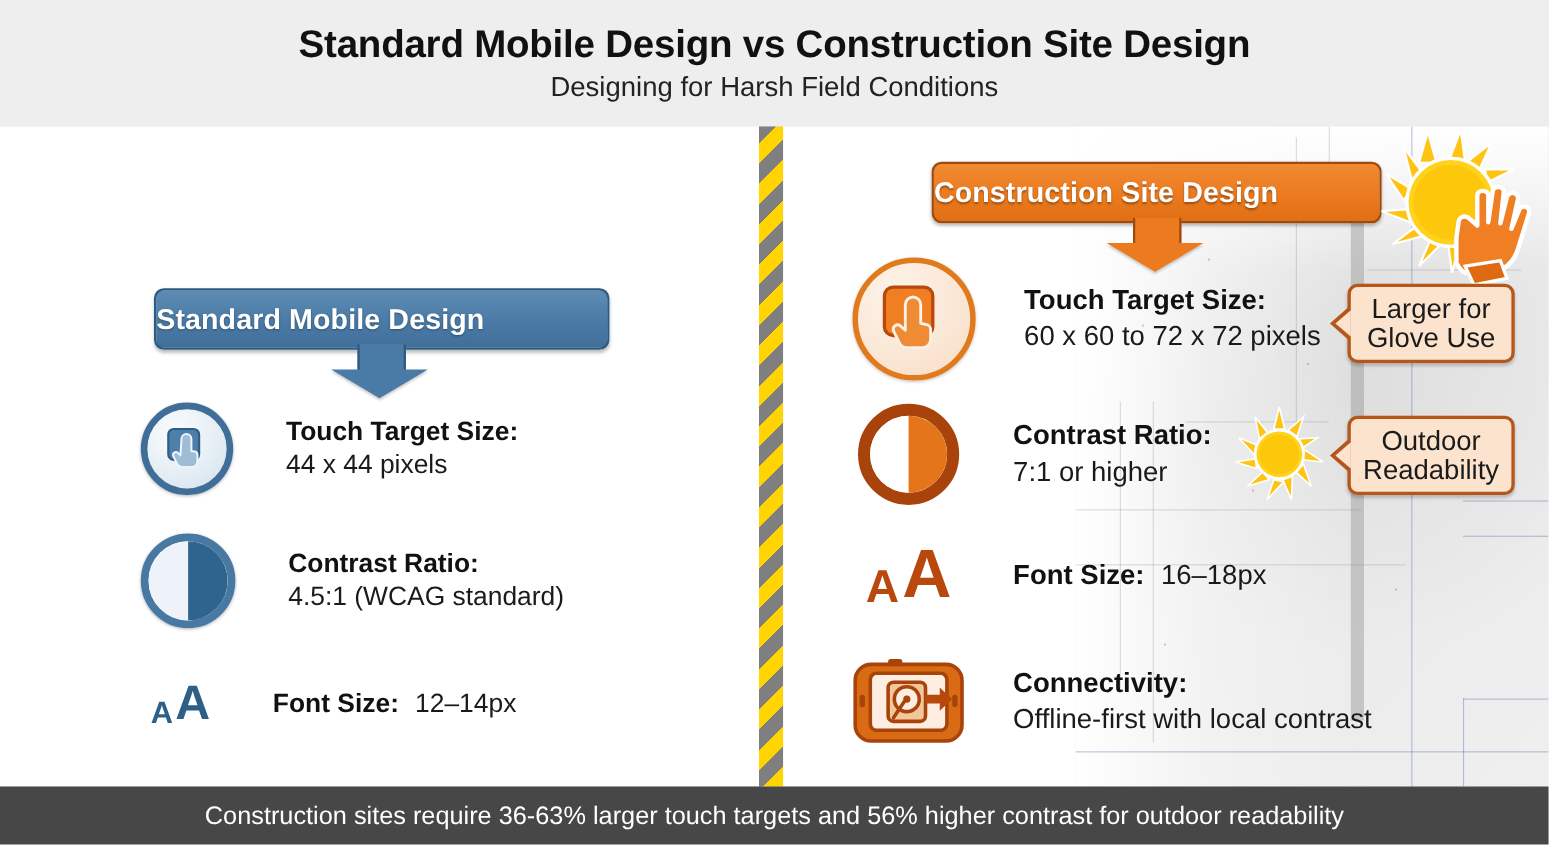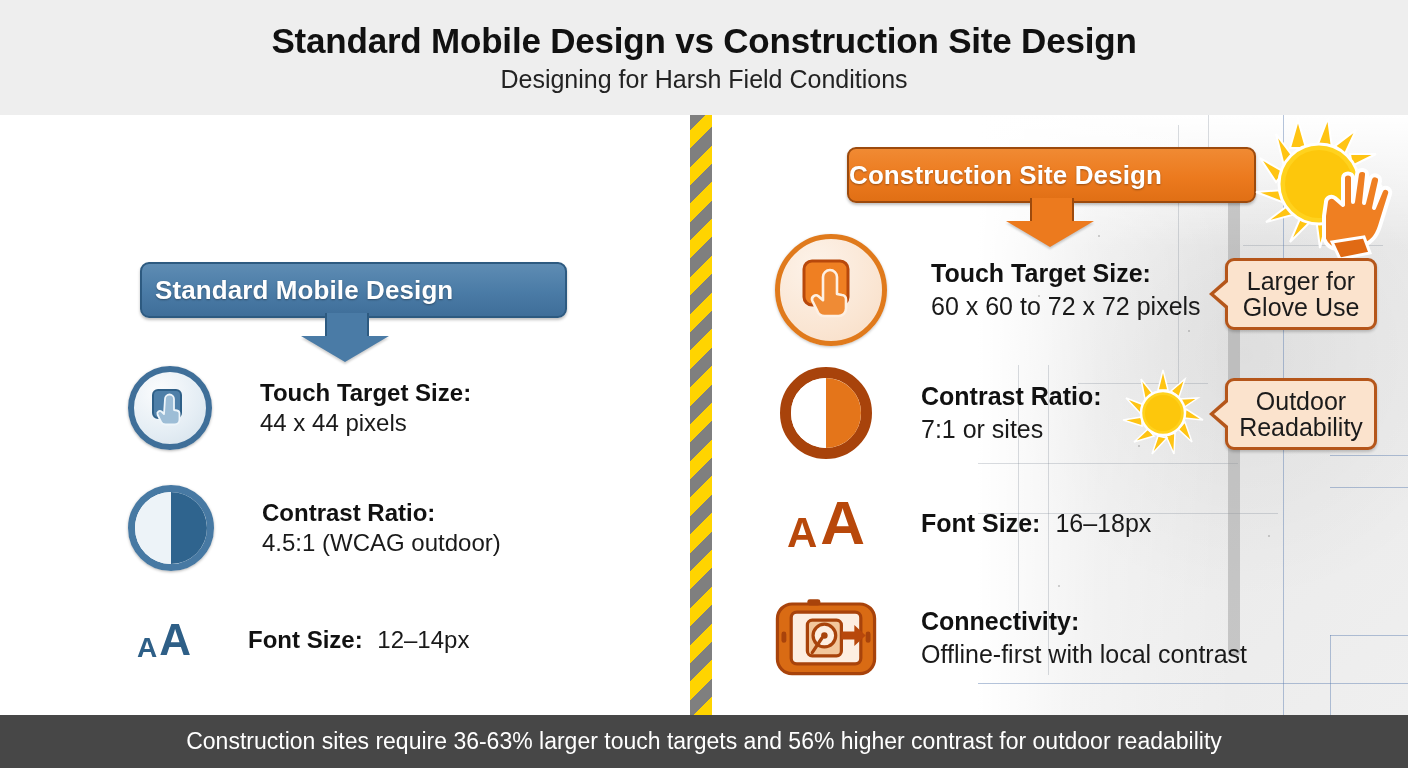--- a/index.html
+++ b/index.html
@@ -56,21 +56,20 @@
   .badge{
     position:absolute;border-radius:9px;display:flex;align-items:center;justify-content:flex-start;
     color:#fff;font-weight:bold;font-size:26px;letter-spacing:0.1px;
     text-shadow:0 1px 2px rgba(0,0,0,0.35);
   }
   .badge-blue{
     left:140px;top:147px;width:410px;height:52px;
     background:linear-gradient(to bottom,#5e8cb3 0%,#4a7ba6 55%,#3f6e99 100%);
     border:2px solid #2d5a80;
     box-shadow:0 2px 3px rgba(0,0,0,0.25);
-    padding-left:13px;
   }
   .badge-orange{
     left:847px;top:147px;width:405px;height:52px;
     background:linear-gradient(to bottom,#f08a33 0%,#ec7a1e 55%,#e06f15 100%);
     border:2px solid #9c4a0d;
     box-shadow:0 2px 3px rgba(0,0,0,0.25);
   }
   .arrow-down{position:absolute;width:0;height:0;}
   .arrow-stem{position:absolute;}
   .arr-blue-stem{left:325px;top:198px;width:40px;height:24px;background:#4a7ba6;border-left:2px solid #2d5a80;border-right:2px solid #2d5a80;}
@@ -189,21 +188,21 @@
 
     <div class="row row-l rl2">
       <div class="icon-box">
         <div class="contrast" style="width:72px;height:72px;border:7px solid #4779a3;box-shadow:0 1px 3px rgba(0,0,0,.3);">
           <div class="half-l" style="background:#edf3f8;"></div>
           <div class="half-r" style="background:#2f648e;"></div>
         </div>
       </div>
       <div class="txt ltext" style="margin-left:48px;">
         <div class="lbl">Contrast Ratio:</div>
-        <div class="val">4.5:1 (WCAG outdoor)</div>
+        <div class="val">4.5:1 (WCAG standard)</div>
       </div>
     </div>
 
     <div class="row row-l rl3">
       <div class="icon-box" style="width:72px;display:flex;justify-content:center;">
         <div class="aa aa-blue">
           <span class="sm">A</span>
           <span class="lg">A</span>
         </div>
       </div>
@@ -307,21 +306,21 @@
 
   <div class="row row-r rr2">
     <div class="icon-box" style="width:102px;display:flex;justify-content:center;">
       <div class="contrast" style="width:70px;height:70px;border:11px solid #a8430b;">
         <div class="half-l" style="background:#ffffff;"></div>
         <div class="half-r" style="background:#e4751a;"></div>
       </div>
     </div>
     <div class="txt rtext" style="margin-left:44px;">
       <div class="lbl">Contrast Ratio:</div>
-      <div class="val">7:1 or sites</div>
+      <div class="val">7:1 or higher</div>
     </div>
   </div>
 
   <svg width="90" height="90" viewBox="0 0 90 90" style="position:absolute;left:1118px;top:368px;">
     <g fill="#ffc413" stroke="#fff" stroke-width="1.5">
       <polygon points="45,2 50,22 40,22"></polygon>
         <polygon points="67,11 61,29 53,23"></polygon>
       <polygon points="80,30 65,40 62,31"></polygon>
         <polygon points="85,52 66,50 68,41"></polygon>
       <polygon points="74,74 60,61 67,54"></polygon>

